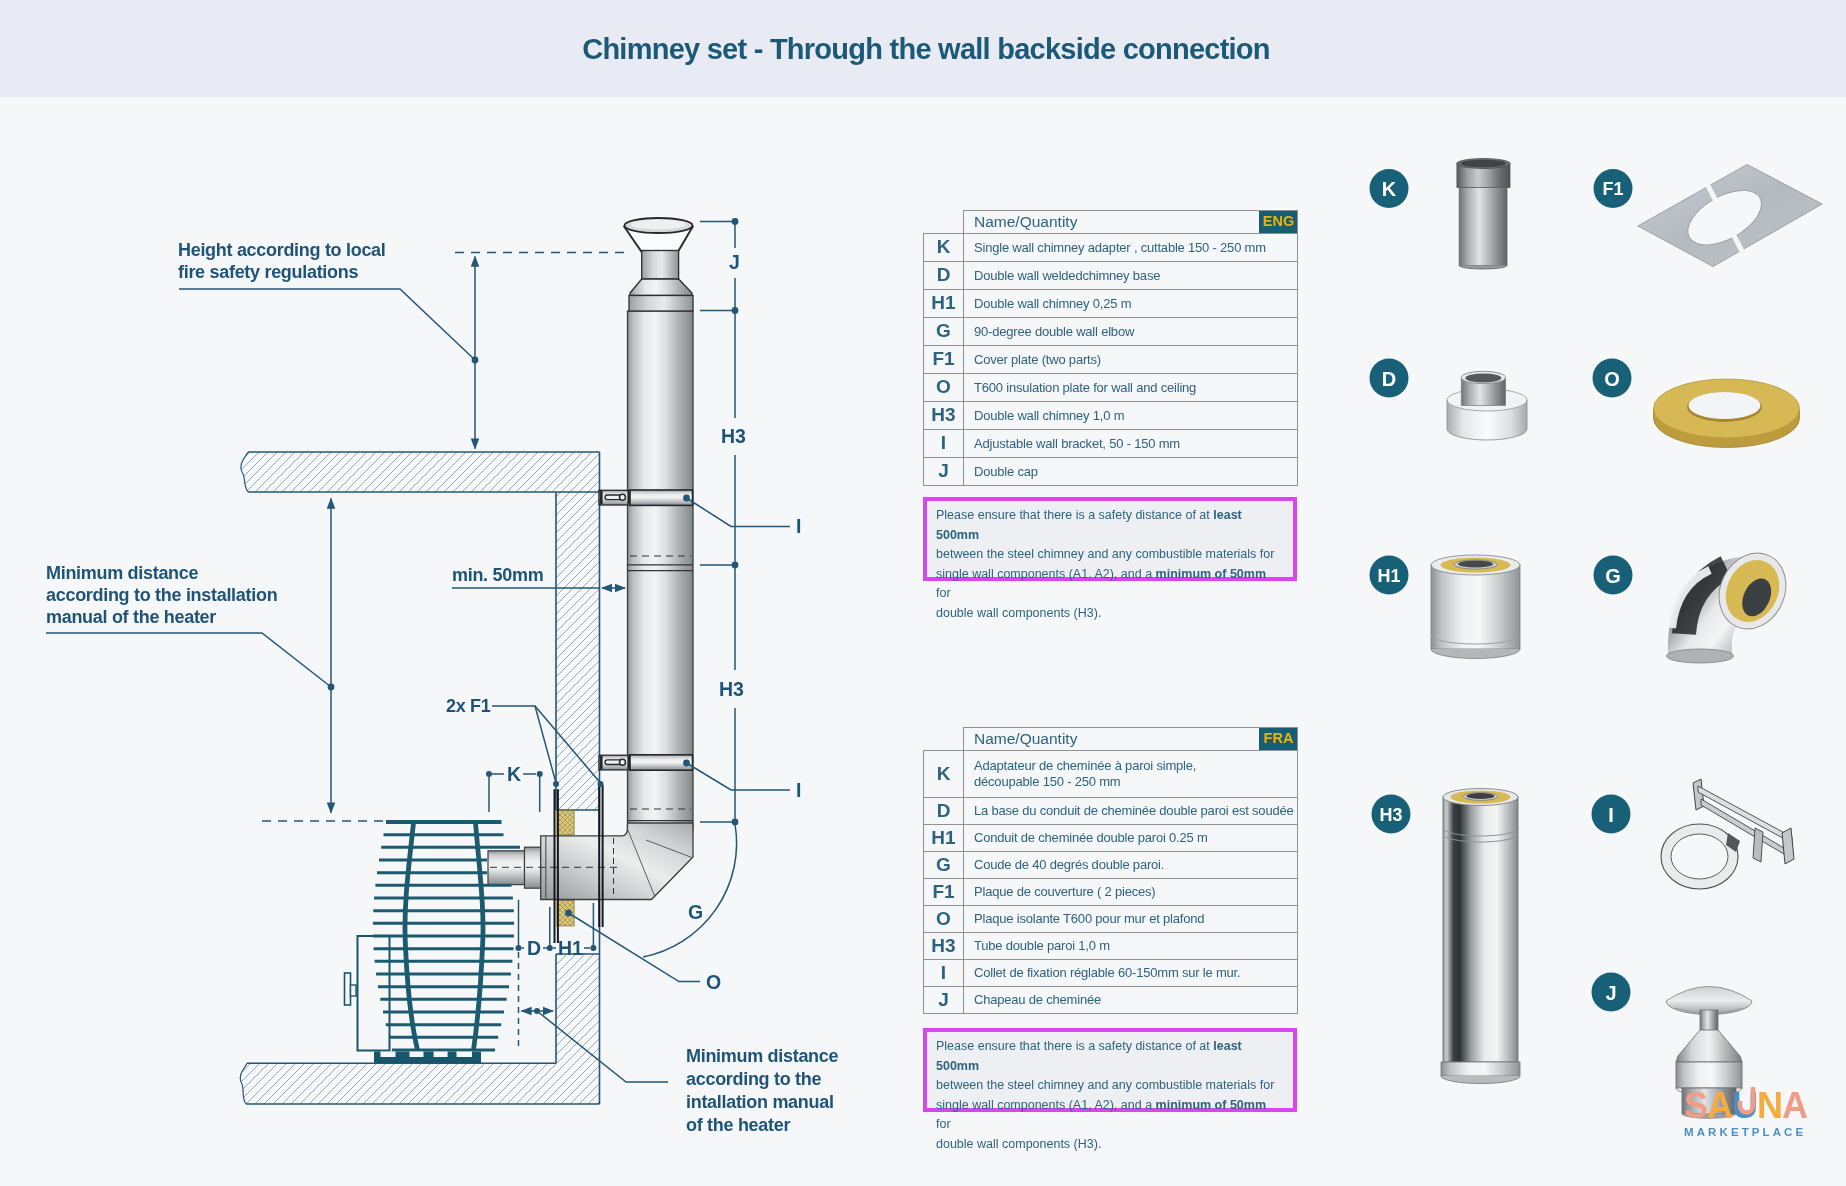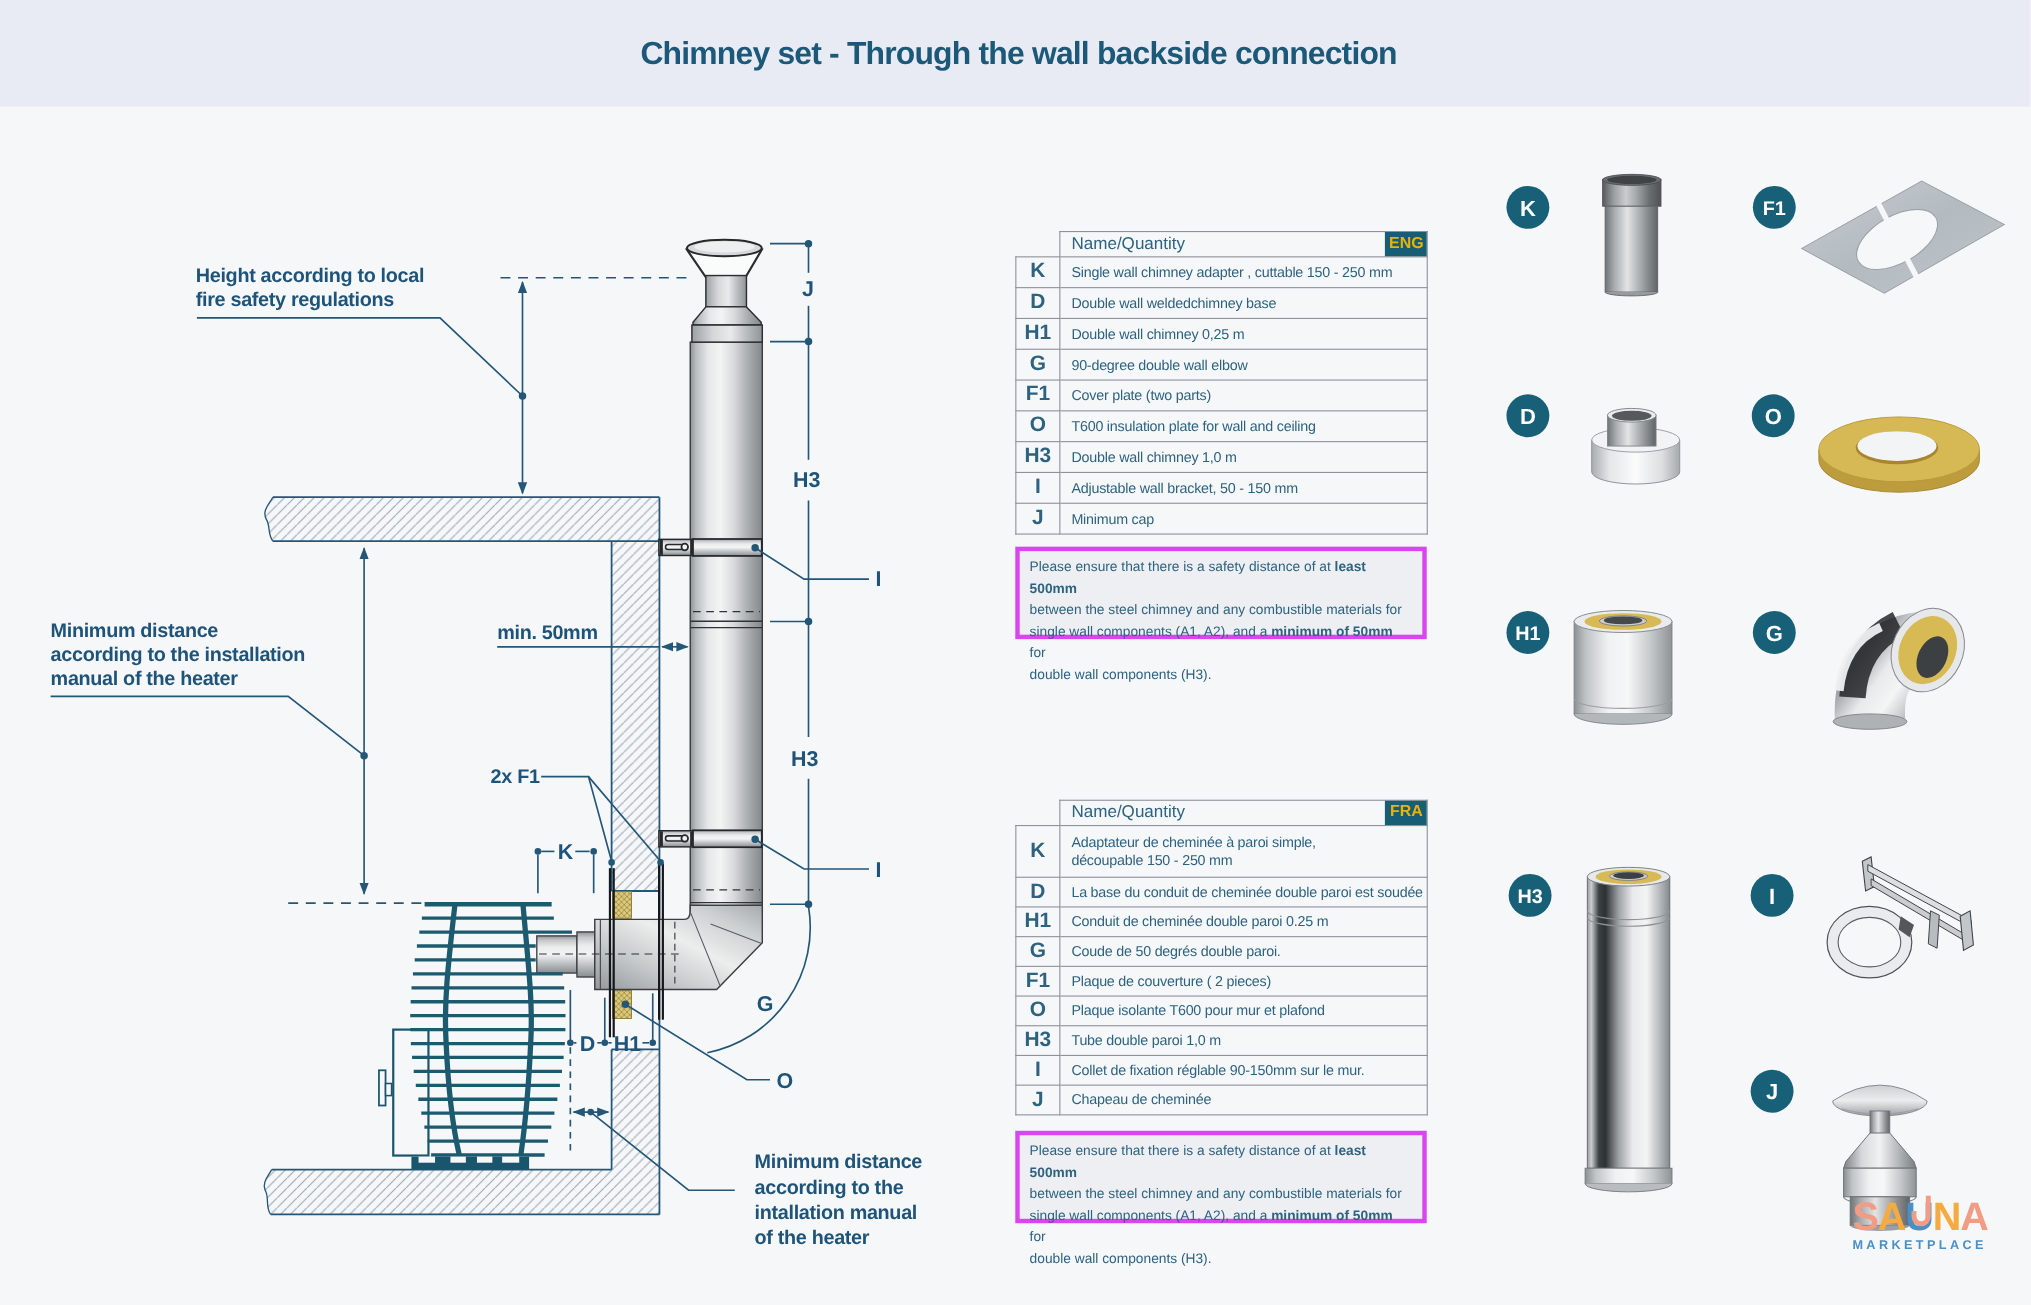--- a/index.html
+++ b/index.html
@@ -59,21 +59,21 @@
 <tr style="height:28px">
         <td class="L">H3</td>
         <td>Double wall chimney 1,0 m</td>
       </tr>
 <tr style="height:28px">
         <td class="L">I</td>
         <td>Adjustable wall bracket, 50 - 150 mm</td>
       </tr>
 <tr style="height:28px">
         <td class="L">J</td>
-        <td>Minimum cap</td>
+        <td>Double cap</td>
       </tr>
 </tbody>
   </table>
 <div class="note" style="top:497px;height:84px;">Please ensure that there is a safety distance of at <b>least 500mm</b><br>between the steel chimney and any combustible materials for<br>single wall components (A1, A2), and a <b>minimum of 50mm</b> for<br>double wall components (H3).</div>
 
 <table class="tbl" style="left:923px;top:727px;width:374px;">
 <colgroup>
       <col style="width:40px">
       <col style="width:334px">
     </colgroup>
@@ -89,37 +89,37 @@
 <tr style="height:27px">
         <td class="L">D</td>
         <td>La base du conduit de cheminée double paroi est soudée</td>
       </tr>
 <tr style="height:27px">
         <td class="L">H1</td>
         <td>Conduit de cheminée double paroi 0.25 m</td>
       </tr>
 <tr style="height:27px">
         <td class="L">G</td>
-        <td>Coude de 50 degrés double paroi.</td>
+        <td>Coude de 40 degrés double paroi.</td>
       </tr>
 <tr style="height:27px">
         <td class="L">F1</td>
         <td>Plaque de couverture ( 2 pieces)</td>
       </tr>
 <tr style="height:27px">
         <td class="L">O</td>
         <td>Plaque isolante T600 pour mur et plafond</td>
       </tr>
 <tr style="height:27px">
         <td class="L">H3</td>
         <td>Tube double paroi 1,0 m</td>
       </tr>
 <tr style="height:27px">
         <td class="L">I</td>
-        <td>Collet de fixation réglable 90-150mm sur le mur.</td>
+        <td>Collet de fixation réglable 60-150mm sur le mur.</td>
       </tr>
 <tr style="height:27px">
         <td class="L">J</td>
         <td>Chapeau de cheminée</td>
       </tr>
 </tbody>
   </table>
 <div class="note" style="top:1028px;height:84px;">Please ensure that there is a safety distance of at <b>least 500mm</b><br>between the steel chimney and any combustible materials for<br>single wall components (A1, A2), and a <b>minimum of 50mm</b> for<br>double wall components (H3).</div>
 
 <svg id="diag" style="position:absolute;left:0;top:0" width="920" height="1186" viewBox="0 0 920 1186">

